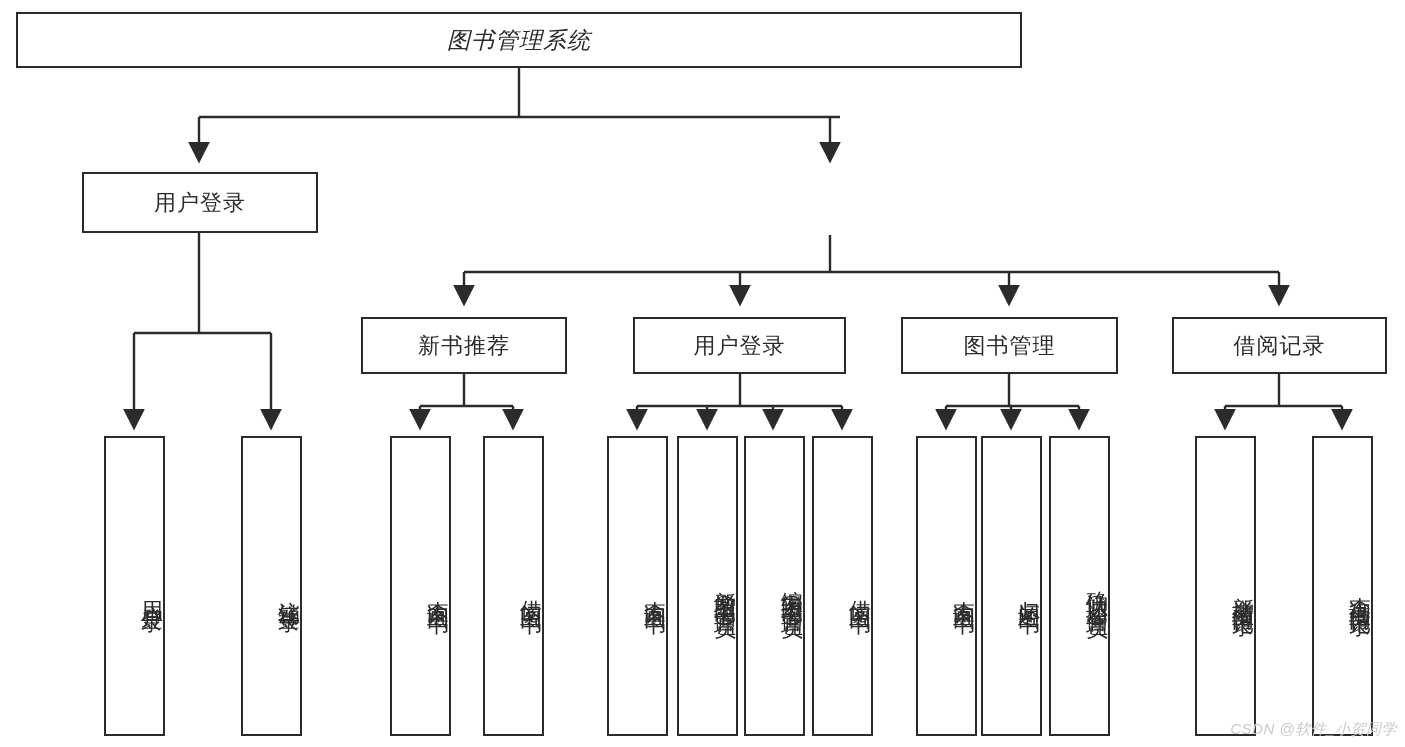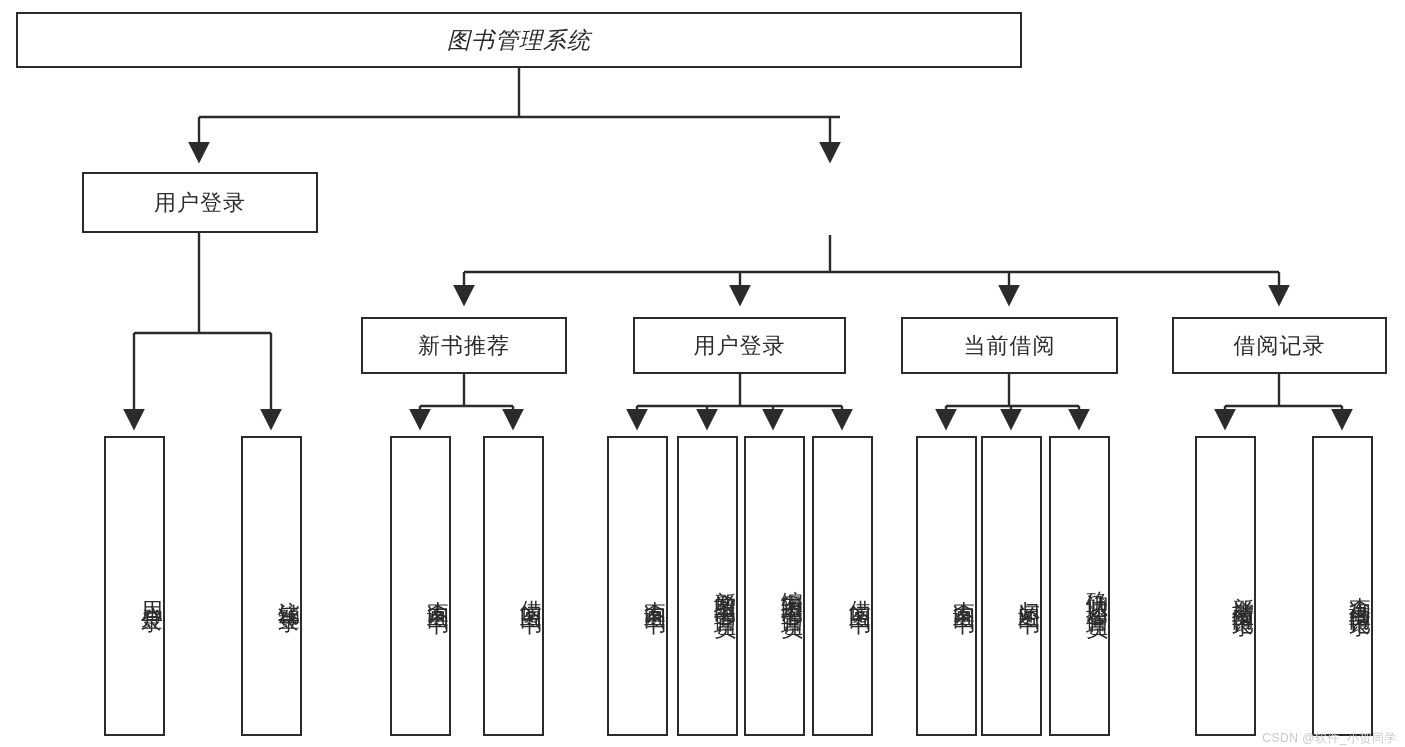--- a/index.html
+++ b/index.html
@@ -36,25 +36,26 @@
   }
   .node.vert .vtext{
     writing-mode:vertical-rl;
     text-orientation:upright;
     white-space:nowrap;
     letter-spacing:4px;
   }
   .watermark{
     position:absolute;
     right:8px;
-    bottom:0;
-    font-size:12px;
+    bottom:8px;
+    font-size:15px;
     color:#c9c9c9;
     letter-spacing:.5px;
     white-space:nowrap;
+    font-style:italic;
   }
 </style>
 </head>
 <body>
 
 <div id="diagram">
 
   <svg id="wires" viewBox="0 0 1405 747" xmlns="http://www.w3.org/2000/svg">
     <defs>
       <marker id="arrow" viewBox="0 0 12 12" refX="10" refY="6" markerWidth="9" markerHeight="9" orient="auto-start-reverse">
@@ -113,21 +114,21 @@
     <span>用户登录</span>
   </div>
 
   <div class="node horiz" style="left:361px;top:317px;width:206px;height:57px;">
     <span>新书推荐</span>
   </div>
   <div class="node horiz" style="left:633px;top:317px;width:213px;height:57px;">
     <span>用户登录</span>
   </div>
   <div class="node horiz" style="left:901px;top:317px;width:217px;height:57px;">
-    <span>当前借阅</span>
+    <span>图书管理</span>
   </div>
   <div class="node horiz" style="left:1172px;top:317px;width:215px;height:57px;font-family:Liberation Mono, monospace;">
     <span>借阅记录</span>
   </div>
 
   <div class="node vert" style="left:104px;top:436px;width:61px;height:300px;">
     <span class="vtext">用户登录</span>
   </div>
   <div class="node vert" style="left:241px;top:436px;width:61px;height:300px;">
     <span class="vtext">注销登录</span>

